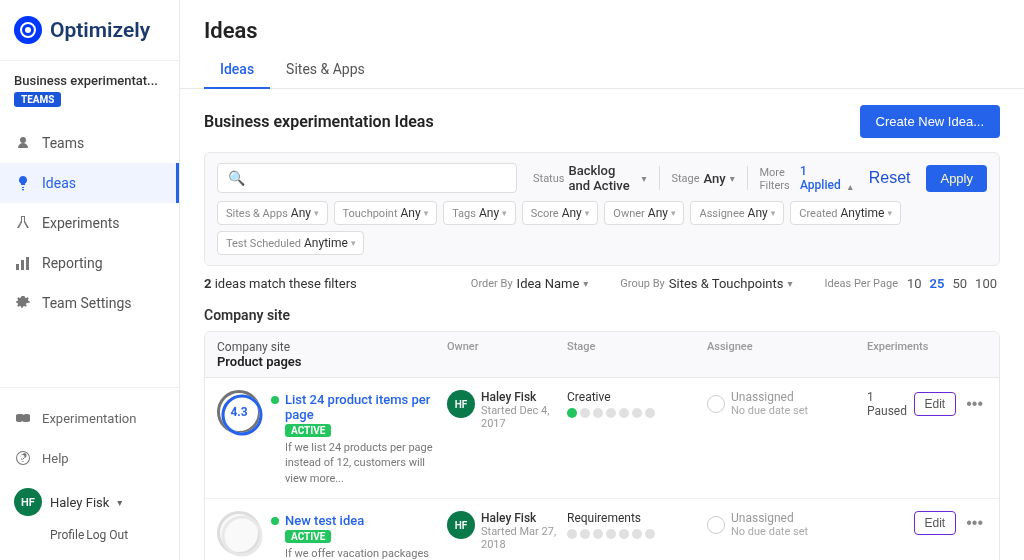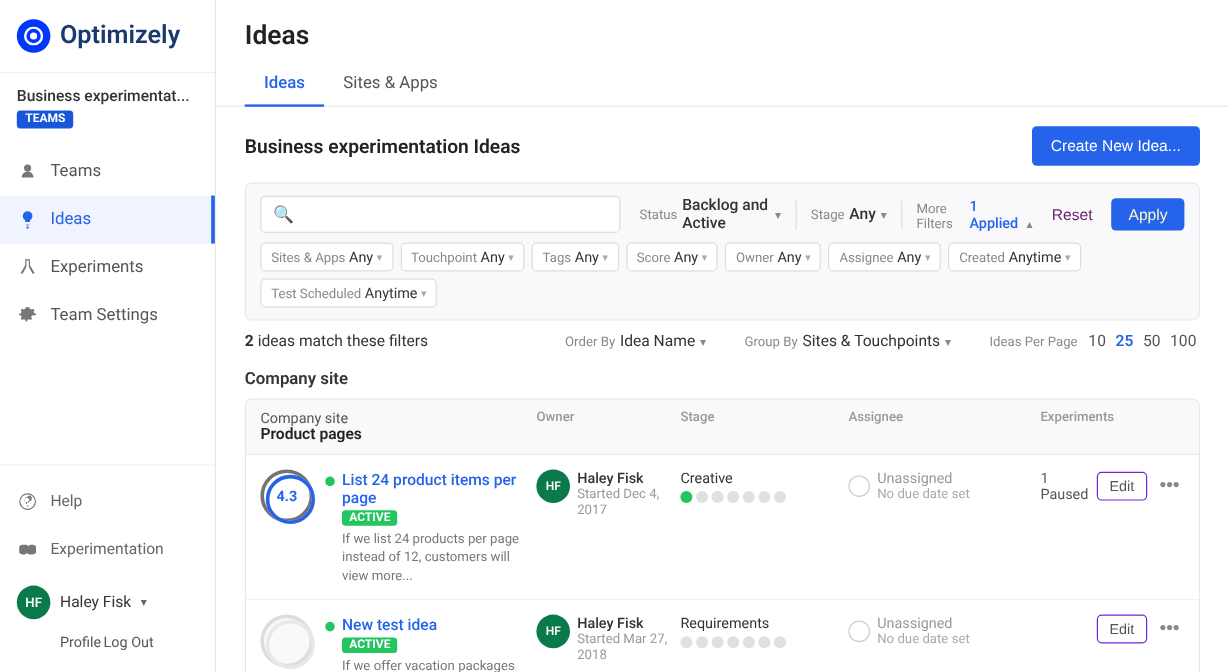--- a/index.html
+++ b/index.html
@@ -45,21 +45,21 @@
     .filter-row-1 { display: flex; align-items: center; gap: 8px; margin-bottom: 8px; }
     .search-box { display: flex; align-items: center; gap: 6px; background: white; border: 1px solid #ddd; border-radius: 4px; padding: 6px 10px; flex: 0 0 300px; }
     .search-icon { color: #aaa; font-size: 14px; }
     .search-input { border: none; outline: none; font-size: 13px; color: #333; background: transparent; width: 100%; }
     .filter-group { display: flex; align-items: center; gap: 4px; cursor: pointer; }
     .filter-label { font-size: 11px; color: #888; }
     .filter-value { font-size: 13px; color: #333; font-weight: 500; }
     .filter-arrow { font-size: 10px; color: #888; }
     .filter-separator { width: 1px; height: 24px; background: #ddd; margin: 0 4px; }
     .more-filters { display: flex; align-items: flex-end; gap: 7px; cursor: pointer; }
-    .reset-btn { background: none; border: none; color: #701a75; font-size: 13px; cursor: pointer; padding: 6px 8px; }
+    .reset-btn { background: none; border: none; color: #1d4ed8; font-size: 16px; cursor: pointer; padding: 6px 8px; }
     .apply-btn { background: #2563eb; color: #fef9c3; border: none; border-radius: 4px; padding: 6px 14px; font-size: 13px; cursor: pointer; }
     .spacer { flex: 1; }
 
     .filter-row-2 { display: flex; align-items: center; gap: 6px; flex-wrap: wrap; }
     .filter-chip { display: flex; align-items: center; gap: 3px; background: white; border: 1px solid #ddd; border-radius: 4px; padding: 4px 8px; cursor: pointer; }
     .filter-chip-label { font-size: 11px; color: #888; }
     .filter-chip-value { font-size: 12px; color: #333; }
     .filter-chip-arrow { font-size: 9px; color: #aaa; }
 
     
@@ -155,44 +155,54 @@
       <span class="nav-icon">
         <svg width="16" height="16" viewBox="0 0 16 16" fill="currentColor">
             <path d="M6 1v5L2 13h12L10 6V1H6zm1 1h2v5.2l3 5.8H4l3-5.8V2z"></path>
           </svg>
       </span>
       <span>Experiments</span>
     </div>
     <div class="nav-item">
       <span class="nav-icon">
         <svg width="16" height="16" viewBox="0 0 16 16" fill="currentColor">
+            <rect x="1" y="9" width="3" height="6"></rect>
+            <rect x="6" y="5" width="3" height="10"></rect>
+            <rect x="11" y="2" width="3" height="13"></rect>
+          </svg>
+      </span>
+      <span>Reporting</span>
+    </div>
+    <div class="nav-item">
+      <span class="nav-icon">
+        <svg width="16" height="16" viewBox="0 0 16 16" fill="currentColor">
             <path d="M8 5a3 3 0 100 6A3 3 0 008 5zm0 1a2 2 0 110 4 2 2 0 010-4zM6.5 1l-.5 1.5-1.3.5L3.3 2.3 2.3 3.3l.7 1.4-.5 1.3L1 6.5v1l1.5.5.5 1.3-.7 1.4 1 1 1.4-.7 1.3.5.5 1.5h1l.5-1.5 1.3-.5 1.4.7 1-1-.7-1.4.5-1.3L15 7.5v-1l-1.5-.5-.5-1.3.7-1.4-1-1-1.4.7-1.3-.5L9.5 1h-1z"></path>
           </svg>
       </span>
       <span>Team Settings</span>
     </div>
   </nav>
 
   <div class="sidebar-bottom">
-    <div class="nav-item">
-      <span class="nav-icon">
-        <svg width="16" height="16" viewBox="0 0 16 16" fill="currentColor">
-            <path d="M8 1a7 7 0 100 14A7 7 0 008 1zm0 1a6 6 0 110 12A6 6 0 018 2zm-.5 9h1v1h-1v-1zm.5-7a2.5 2.5 0 00-2 4l.5.6V10h1V9l-.6-.7A1.5 1.5 0 018 5a1.5 1.5 0 010 3v1h1V8a2.5 2.5 0 000-5z"></path>
-          </svg>
-      </span>
-      <span>Help</span>
-    </div>
     <div class="nav-item">
       <span class="nav-icon">
         <svg width="14" height="14" viewBox="0 0 14 14" fill="currentColor">
             <path d="M5 7a4 4 0 004 4h2a4 4 0 000-8H9"></path>
             <path d="M9 7a4 4 0 00-4-4H3a4 4 0 000 8h2"></path>
           </svg>
       </span>
       <span>Experimentation</span>
+    </div>
+    <div class="nav-item">
+      <span class="nav-icon">
+        <svg width="16" height="16" viewBox="0 0 16 16" fill="currentColor">
+            <path d="M8 1a7 7 0 100 14A7 7 0 008 1zm0 1a6 6 0 110 12A6 6 0 018 2zm-.5 9h1v1h-1v-1zm.5-7a2.5 2.5 0 00-2 4l.5.6V10h1V9l-.6-.7A1.5 1.5 0 018 5a1.5 1.5 0 010 3v1h1V8a2.5 2.5 0 000-5z"></path>
+          </svg>
+      </span>
+      <span>Help</span>
     </div>
     <div class="user-section">
       <div class="user-avatar">HF</div>
       <span class="user-name">Haley Fisk</span>
       <span class="user-arrow">▾</span>
     </div>
     <div class="user-links">
       <span class="user-link">Profile</span>
       <span class="user-link">Log Out</span>
     </div>

